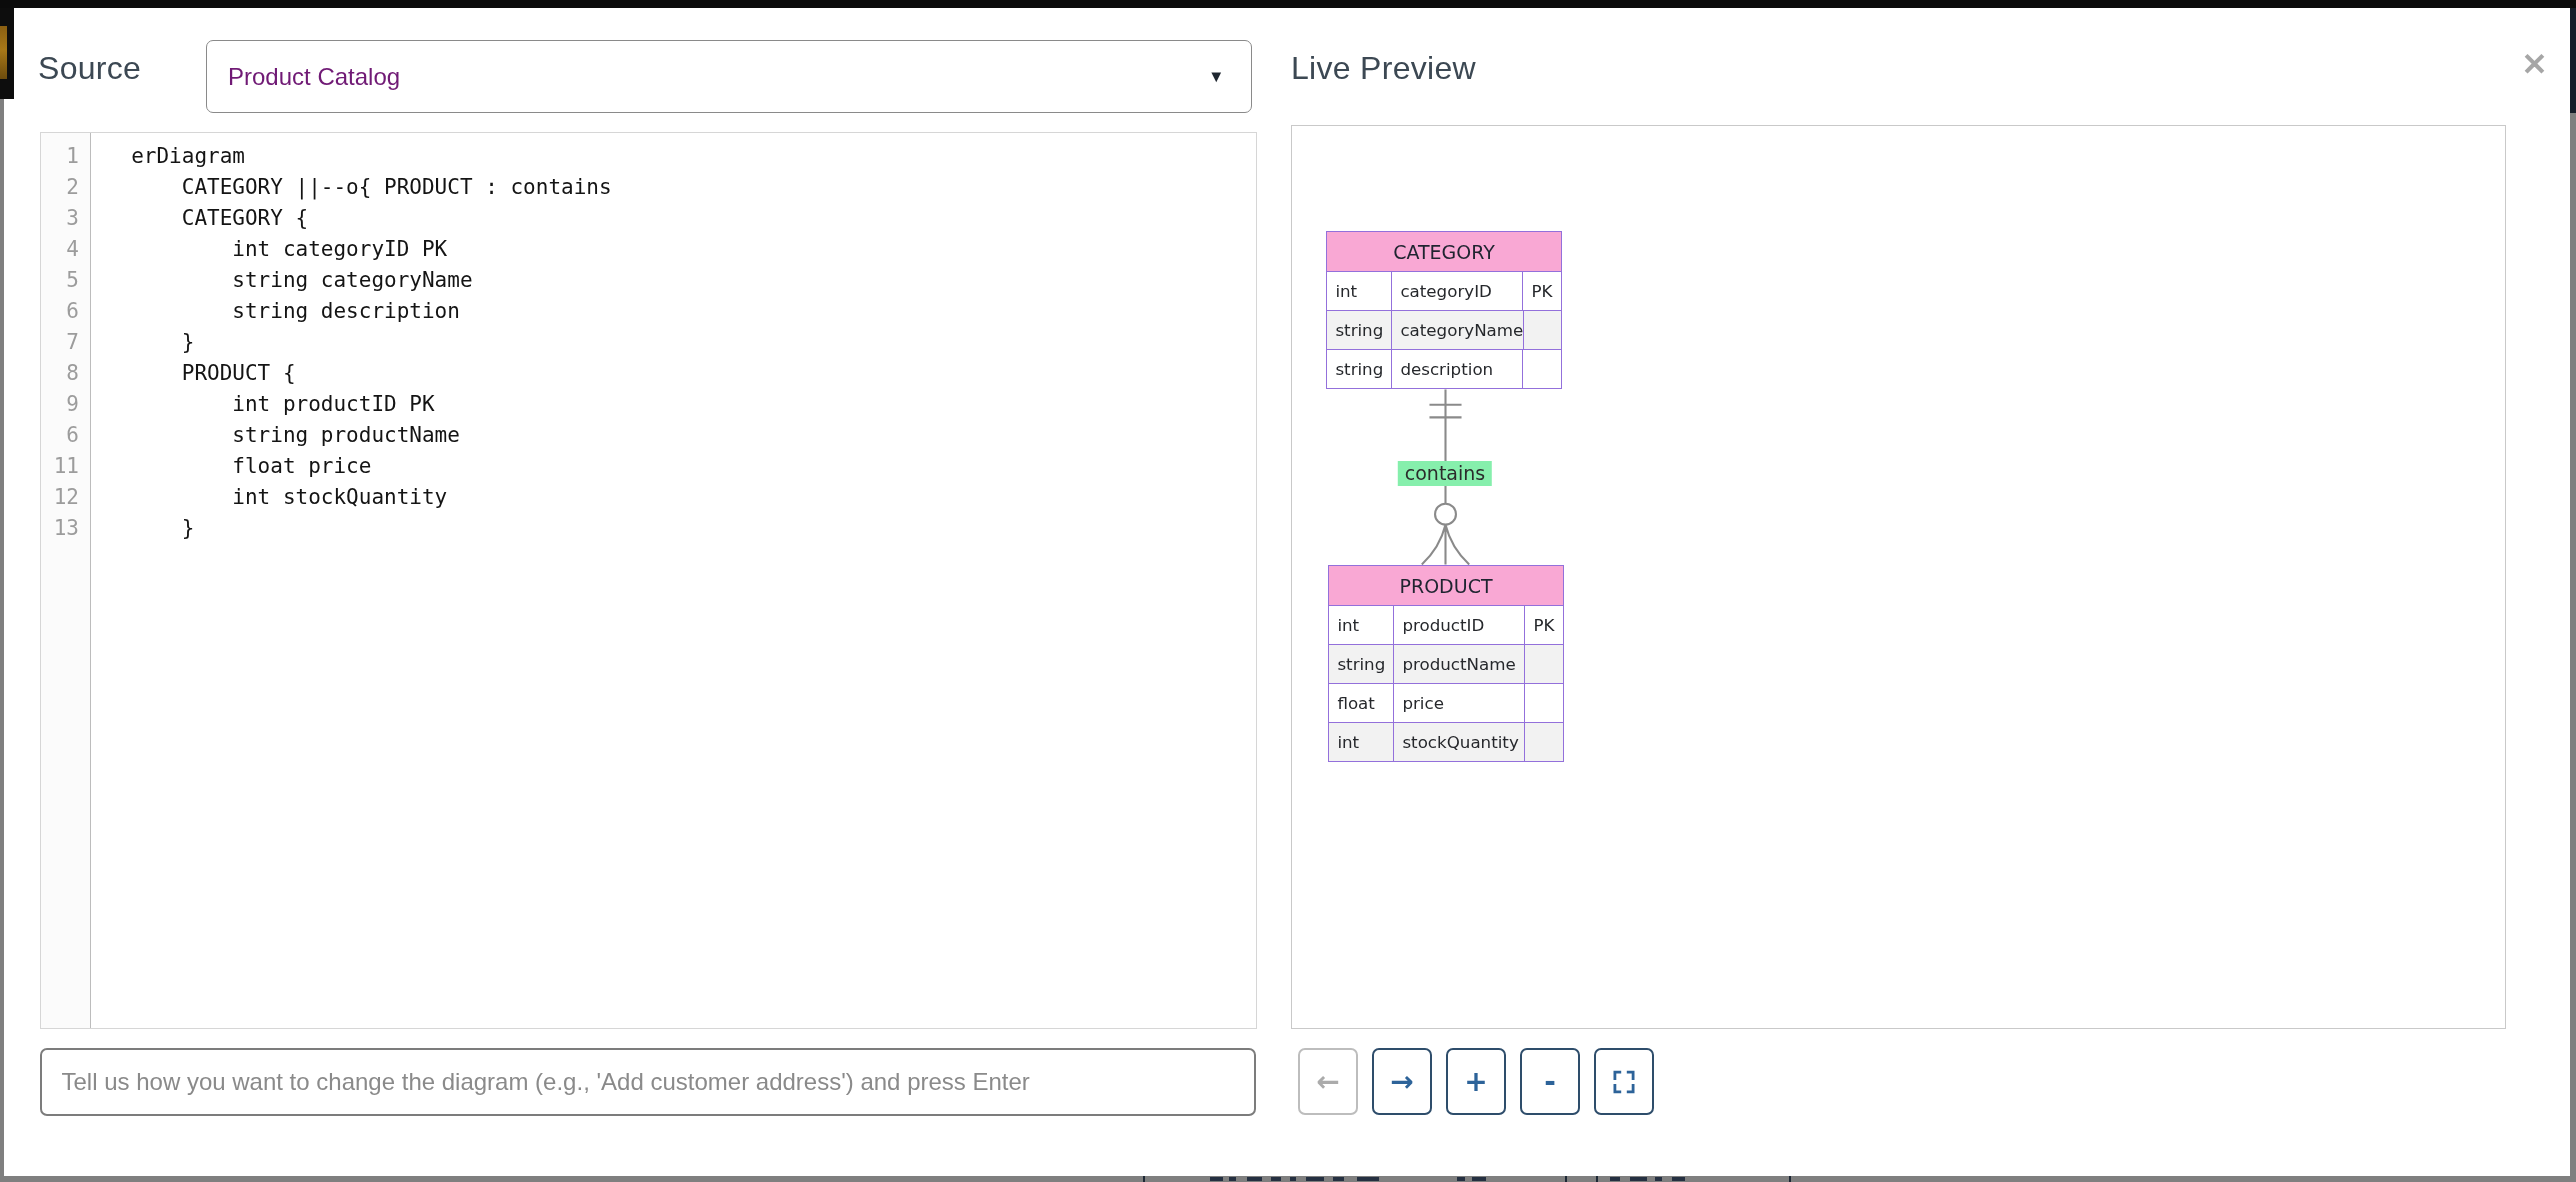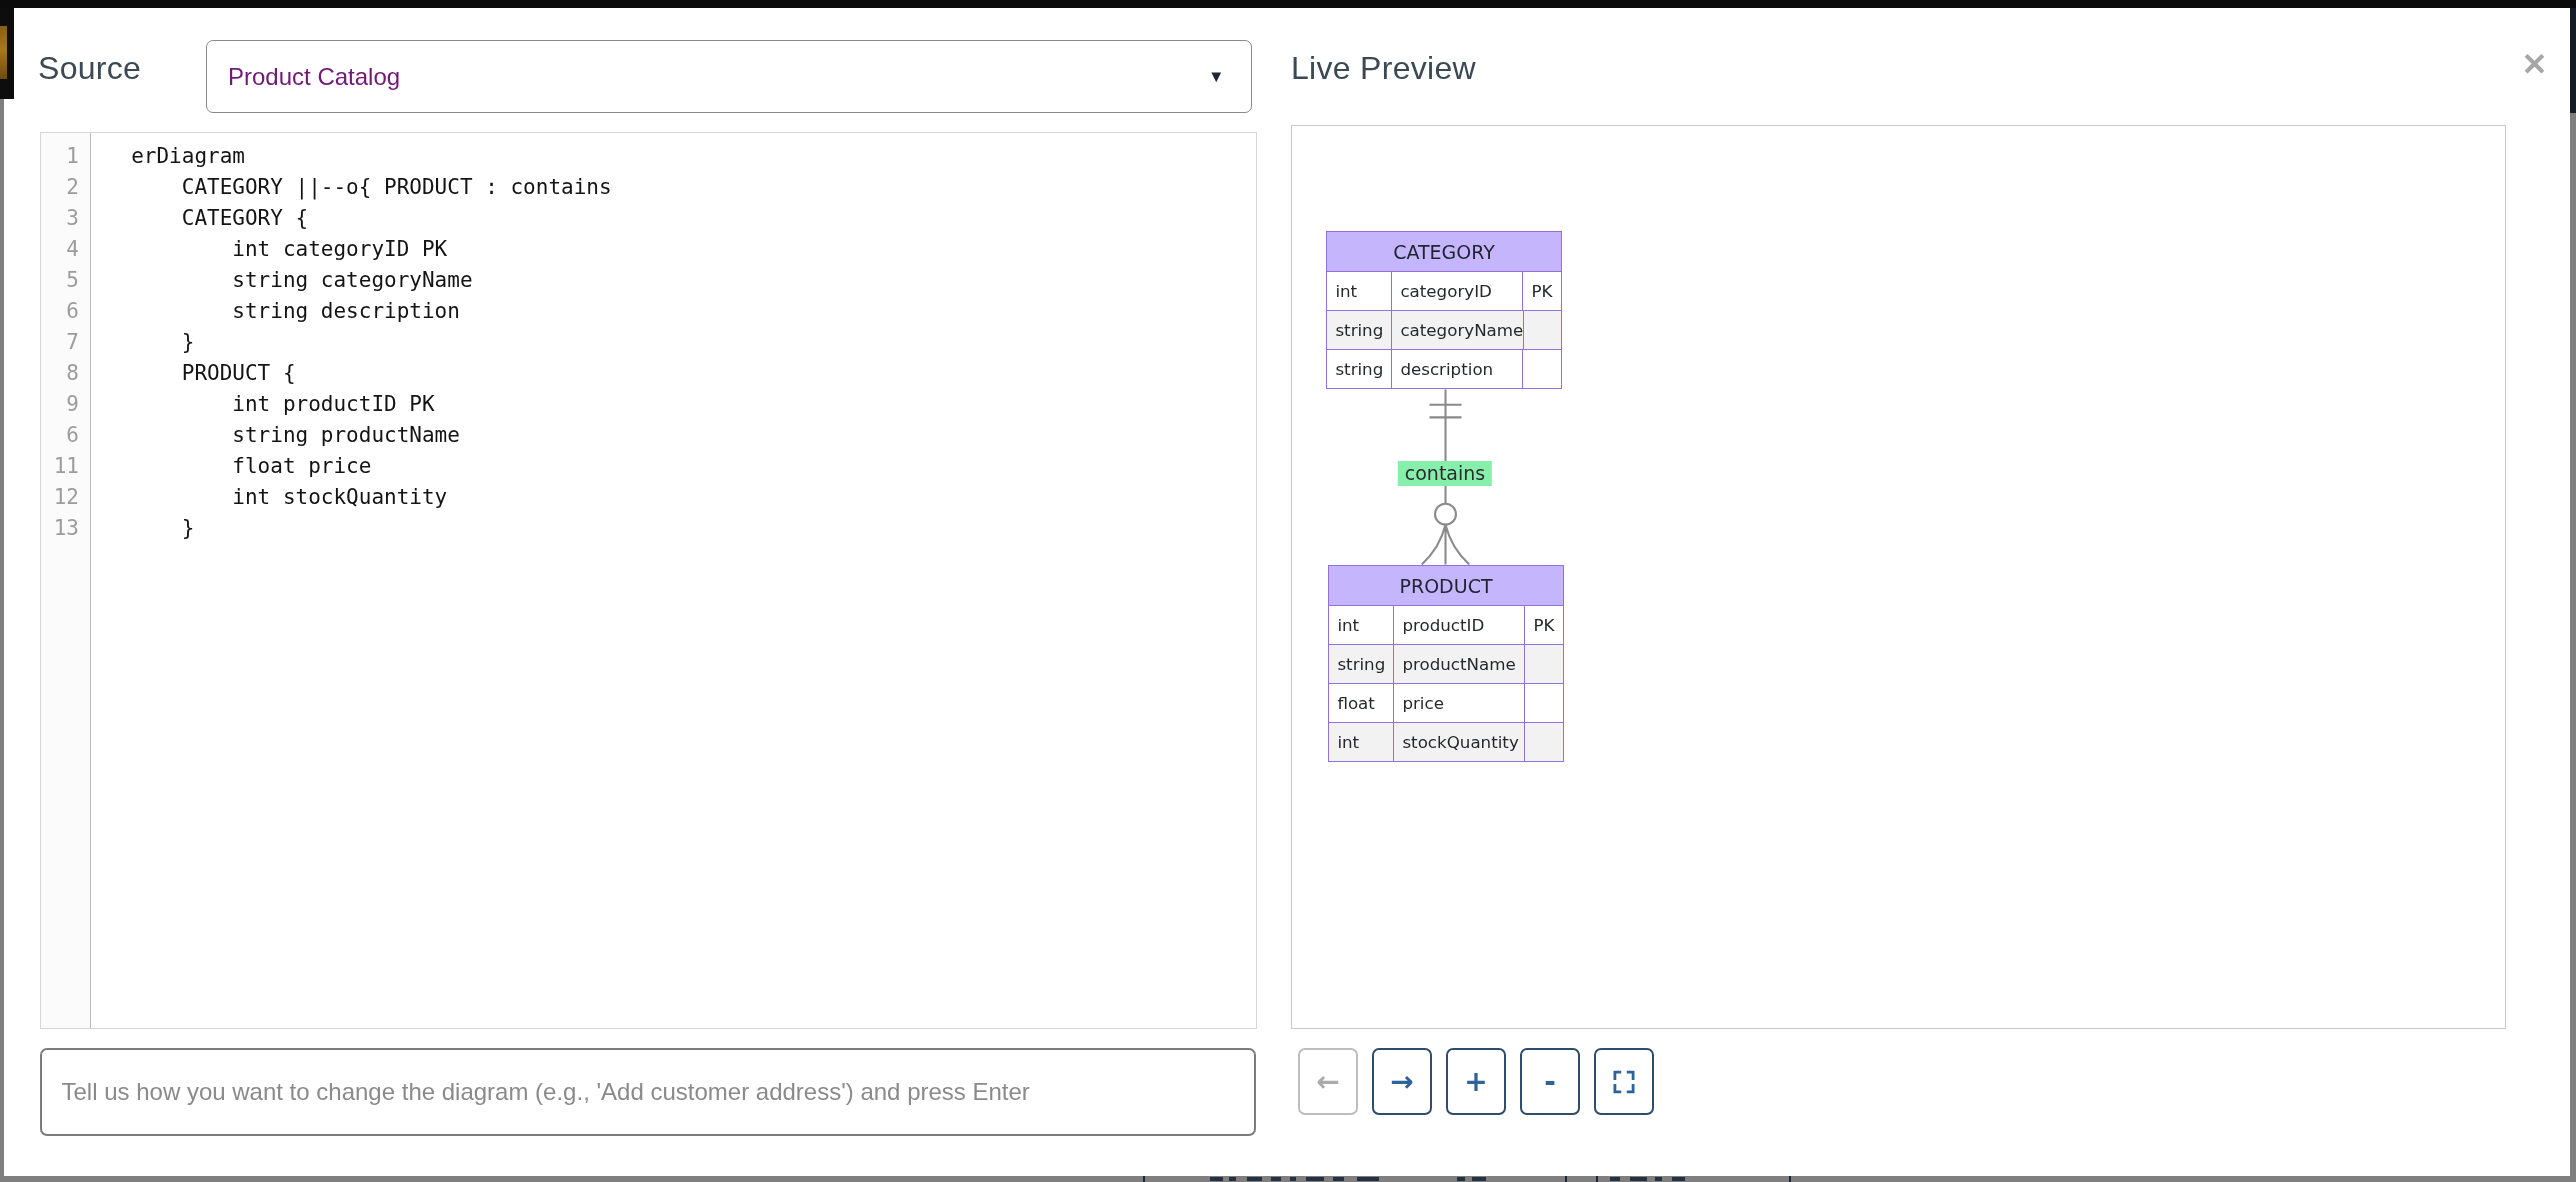--- a/index.html
+++ b/index.html
@@ -40,41 +40,41 @@
   .gutter-bg{position:absolute;left:0;top:0;width:49px;height:100%;
              background:#fbfbfb;border-right:1.4px solid #bcbcbc;}
   .code-lines{position:relative;padding-top:8.4px;font-family:"DejaVu Sans Mono",monospace;
               font-size:21px;line-height:31px;}
   .code-line{display:flex;}
   .line-num{flex:0 0 49px;text-align:right;padding-right:11px;box-sizing:border-box;
             color:#9c9c9c;user-select:none;}
   .line-text{padding-left:13.2px;white-space:pre;color:#141414;margin-left:28px;}
 
   
-  .prompt-input{position:absolute;z-index:2;left:40px;top:1048px;width:1216px;height:88px;
+  .prompt-input{position:absolute;z-index:2;left:40px;top:1048px;width:1216px;height:68px;
                 border:2.1px solid #7c7c7c;border-radius:7px;box-sizing:border-box;
                 font-family:"Liberation Sans",sans-serif;font-size:24px;color:#333;
                 padding:0 19.5px;outline:none;}
   .prompt-input::placeholder{color:#8a8a8a;}
 
   
   .close-btn{position:absolute;z-index:2;left:2515px;top:45px;width:39px;height:39px;
              display:flex;align-items:center;justify-content:center;cursor:pointer;}
   .close-glyph{font-size:31px;font-weight:700;color:#a6a6a6;line-height:1;}
 
   
   .preview-box{position:absolute;z-index:2;left:1291px;top:125px;width:1215px;height:904px;
                border:1.4px solid #c9c9c9;background:#fff;box-sizing:border-box;}
 
   
   .er-table{position:absolute;width:234px;border:1.4px solid #9370DB;background:#fff;
             font-family:"DejaVu Sans",sans-serif;color:#26282c;}
   #er-category{left:34px;top:105px;}
   #er-product{left:36px;top:439px;}
-  .er-header{height:39px;background:#c4b5fd;display:flex;align-items:center;justify-content:center;
+  .er-header{height:39px;background:#f9a8d4;display:flex;align-items:center;justify-content:center;
              font-size:19px;color:#1f2430;}
   .er-row{display:grid;grid-template-columns:64px 1fr 39px;height:38px;border-top:1.4px solid #9370DB;}
   .er-row:nth-of-type(even){background:#f2f2f2;}
   .er-cell{display:flex;align-items:center;padding-left:8.4px;font-size:16.7px;box-sizing:border-box;}
   .er-cell + .er-cell{border-left:1.4px solid #9370DB;}
   .er-cell.key{justify-content:center;padding-left:0;}
 
   .rel-svg{position:absolute;left:0;top:0;z-index:1;}
   .rel-label{position:absolute;left:153px;top:335px;transform:translateX(-50%);z-index:2;
              background:#86efac;padding:1.4px 7px;font-family:"DejaVu Sans",sans-serif;

